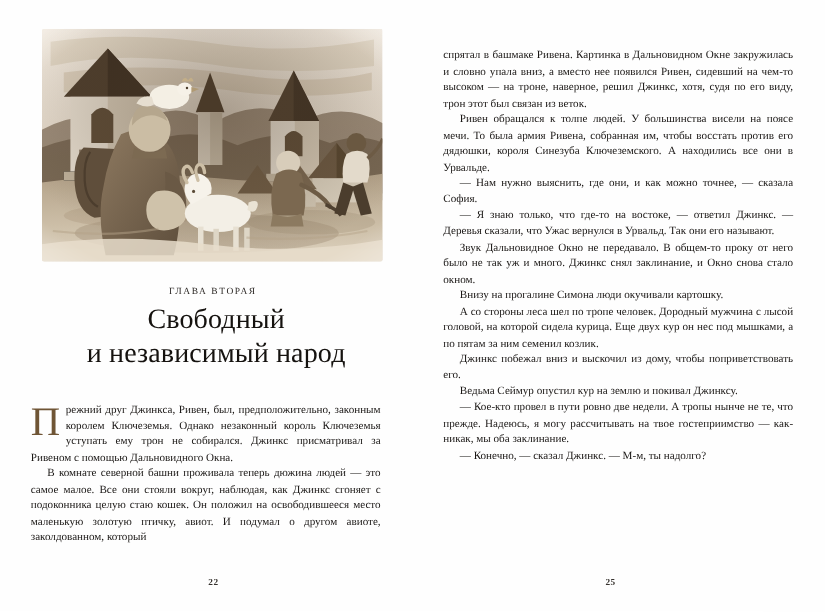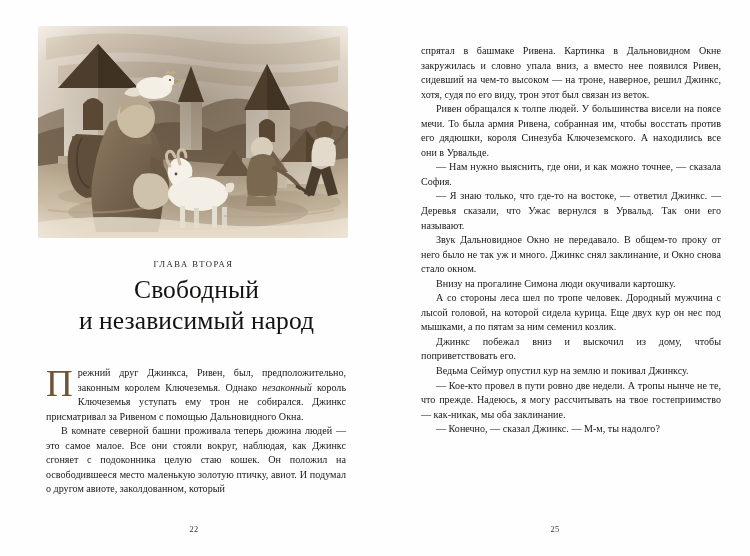--- a/index.html
+++ b/index.html
@@ -73,21 +73,21 @@
     font-weight: 400;
     color: #15120f;
     letter-spacing: 0.1px;
     margin: 0;
   }
   .chapter-title .l2 { display: block; }
 
   
   .body-col {
     position: absolute;
-    left: 46px;
+    left: 28px;
     right: 29px;
     top: 0;
   }
   .page-left .body-col  { top: 366px; }
   .page-right .body-col { top: 44px; }
 
   p.para {
     margin: 0;
     font-size: 10.1px;
     line-height: 14.55px;
@@ -109,21 +109,21 @@
   }
   .dropcap {
     float: left;
     font-size: 37px;
     line-height: 30px;
     padding: 2px 5px 0 0;
     margin-top: 1px;
     color: #6f5535;
     font-family: "Liberation Serif", "DejaVu Serif", serif;
   }
-  .ital { font-style: italic; }
+  .ital { }
 
   
   .running-head {
     position: absolute;
     left: 15px; right: 30px;
     top: 27px;
     text-align: center;
     font-size: 7.9px;
     letter-spacing: 1.15px;
     text-transform: uppercase;
@@ -133,20 +133,21 @@
 
   
   .folio {
     position: absolute;
     bottom: 22px;
     left: 0; right: 0;
     text-align: center;
     font-size: 8.4px;
     color: #35312d;
     letter-spacing: 0.4px;
+    font-weight: bold;
   }
   .page-left .folio  { left: 42px; right: 29px; }
   .page-right .folio { left: 15px; right: 30px; }
 </style>
 </head>
 <body>
 
 <div class="spread">
 
   <div class="page page-left">

